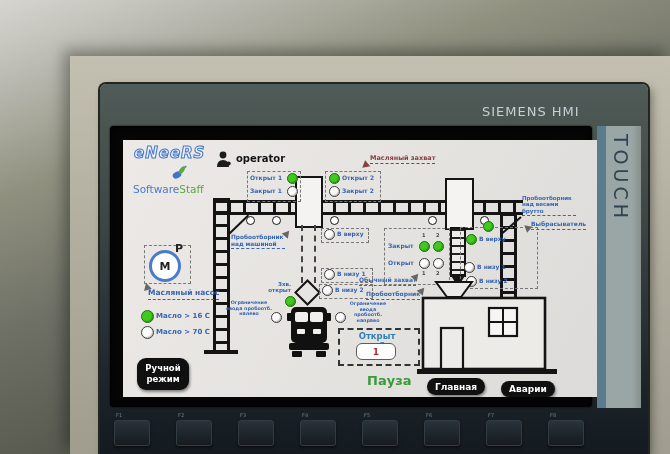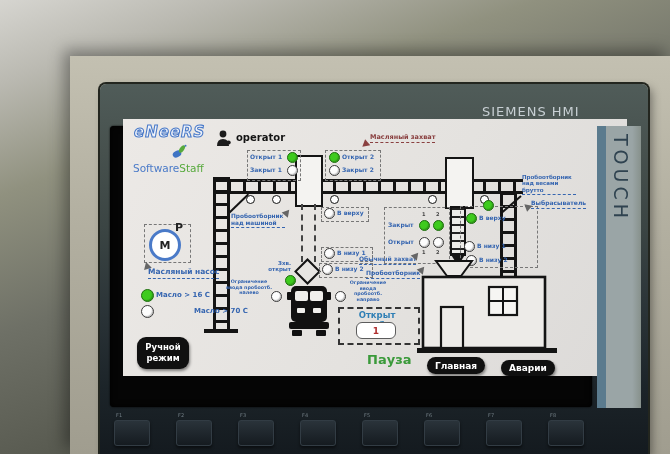--- a/index.html
+++ b/index.html
@@ -20,21 +20,21 @@
   .touch-strip{position:absolute;left:497px;top:42px;width:44px;height:282px;
     background:linear-gradient(90deg,#5b7b8e 0 9px,#9aa5a6 9px 80%,#87918c 100%);}
   .touch-txt{position:absolute;left:13px;top:8px;writing-mode:vertical-rl;color:#2f4350;
     font-size:19px;letter-spacing:4px;}
   .keys{position:absolute;left:14px;top:328px;width:500px;display:flex;gap:26px;}
   .keycol{display:flex;flex-direction:column;align-items:flex-start;}
   .keylabel{font-size:5px;color:#717d84;margin:0 0 2px 2px;}
   .keycap{width:34px;height:24px;background:linear-gradient(180deg,#2a333a,#151b20);
     border:1px solid #323c44;border-radius:3px;box-shadow:0 2px 3px rgba(0,0,0,.5);}
   
-  .screen{position:absolute;left:23px;top:35px;width:504px;height:257px;overflow:hidden;
+  .screen{position:absolute;left:23px;top:56px;width:504px;height:257px;overflow:hidden;
     background:linear-gradient(120deg,#ece9e6 0%,#e4e2df 55%,#dcdad8 100%);}
   .abs{position:absolute;}
   .lbl{position:absolute;font-weight:bold;color:#3565b0;line-height:1.15;}
   .dash-u{border-bottom:1px dashed currentColor;padding-bottom:1px;}
   .dbox{position:absolute;border:1px dashed #777;}
   .led{position:absolute;width:9px;height:9px;border-radius:50%;background:#fdfdfd;
     border:1.6px solid #3a3a3a;box-shadow:inset -1px -1px 1px rgba(0,0,0,.25);}
   .led.on{background:#3ecb1e;border-color:#1f6e10;}
   .truss-beam{position:absolute;border-top:3px solid #141414;border-bottom:3px solid #141414;
     background:repeating-linear-gradient(90deg,#141414 0 3px,transparent 3px 15px);}
@@ -211,21 +211,21 @@
       <div class="abs" style="left:26px;top:110px;width:26px;height:26px;border:3px solid #4a7ac8;border-radius:50%;
                   background:#fff;display:flex;align-items:center;justify-content:center;
                   font-size:11px;font-weight:bold;color:#222;">М</div>
       <div class="abs" style="left:52px;top:102px;font-size:11px;font-weight:bold;color:#222;">P</div>
       <span class="arrow" style="left:20px;top:143px;transform:rotate(-15deg);"></span>
       <div class="lbl dash-u" style="left:25px;top:149px;font-size:7.5px;">Масляный насос</div>
 
       <span class="led on" style="left:18px;top:170px;width:11px;height:11px;"></span>
       <div class="lbl" style="left:33px;top:172px;font-size:7px;">Масло &gt; 16 С</div>
       <span class="led" style="left:18px;top:186px;width:11px;height:11px;"></span>
-      <div class="lbl" style="left:33px;top:188px;font-size:7px;margin-left:38px;">Масло &gt; 70 С</div>
+      <div class="lbl" style="left:33px;top:188px;font-size:7px;">Масло &gt; 70 С</div>
 
       <div class="btn-black" style="left:14px;top:218px;width:52px;height:32px;border-radius:9px;font-size:8.5px;line-height:1.25;">Ручной режим</div>
       <div class="abs" style="left:244px;top:233px;font-size:13px;font-weight:bold;color:#3a9a3a;">Пауза</div>
       <div class="btn-black" style="left:304px;top:238px;width:58px;height:17px;border-radius:10px;font-size:9px;">Главная</div>
       <div class="btn-black" style="left:378px;top:241px;width:54px;height:16px;border-radius:10px;font-size:9px;">Аварии</div>
     </div>
 
     <div class="touch-strip">
       <div class="touch-txt">TOUCH</div>
     </div>

